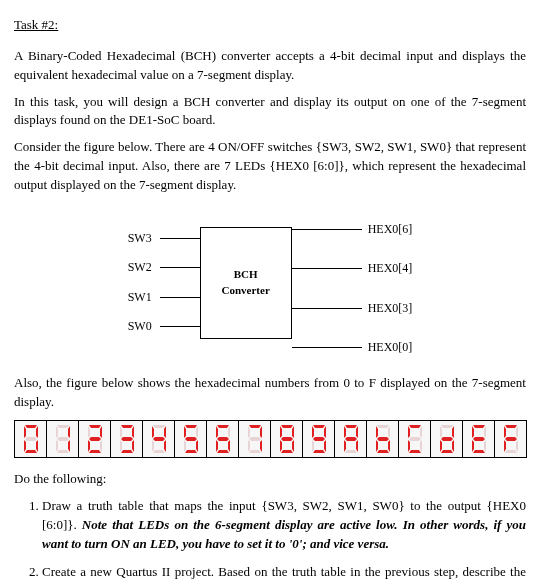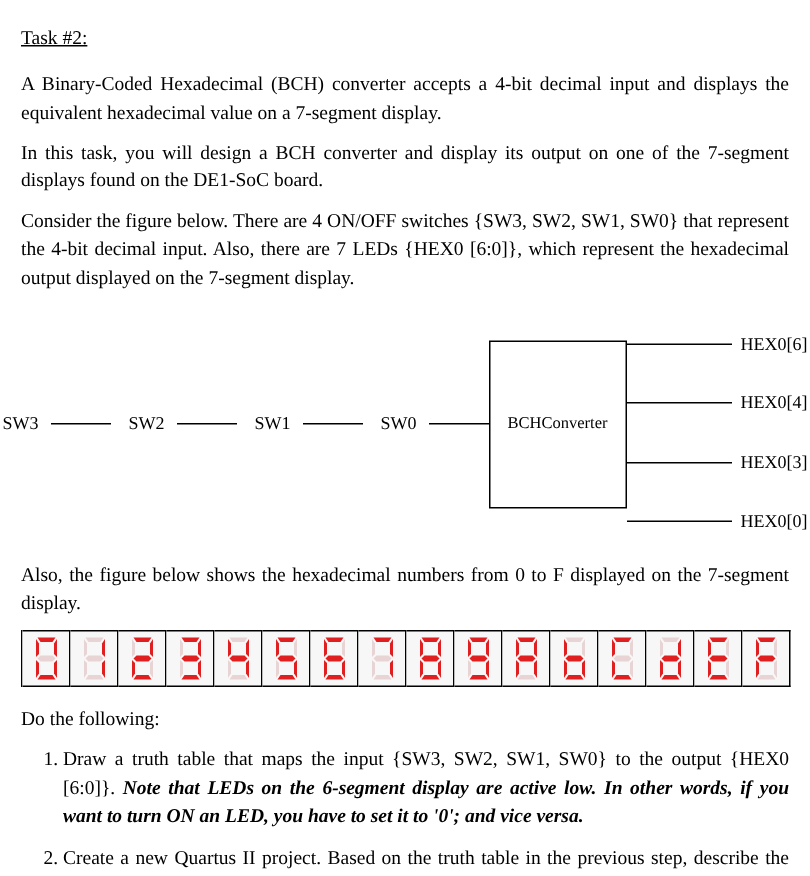--- a/index.html
+++ b/index.html
@@ -21,41 +21,43 @@
     justify-content: center;
     margin: 14px 0 18px 0;
   }
   .diagram {
     display: flex;
     align-items: center;
     gap: 0;
   }
   .inputs-col {
     display: flex;
-    flex-direction: row;
+    flex-direction: column;
     gap: 12px;
     align-items: flex-end;
   }
   .in-row {
     display: flex;
     align-items: center;
     font-size: 12px;
   }
   .in-label { width: 32px; text-align: left; }
   .wire-in { width: 40px; height: 1px; background:#000; }
   .box {
     border: 1.5px solid #000;
     width: 90px;
     height: 110px;
     display: flex;
+    flex-direction: column;
     align-items: center;
     justify-content: center;
     font-size: 11px;
     text-align: center;
     margin: 0;
+    font-weight: bold;
   }
   .outputs-col {
     display: flex;
     flex-direction: column;
     gap: 22px;
     margin-left: 0;
     margin-top: 12px;
   }
   .out-row {
     display: flex;

